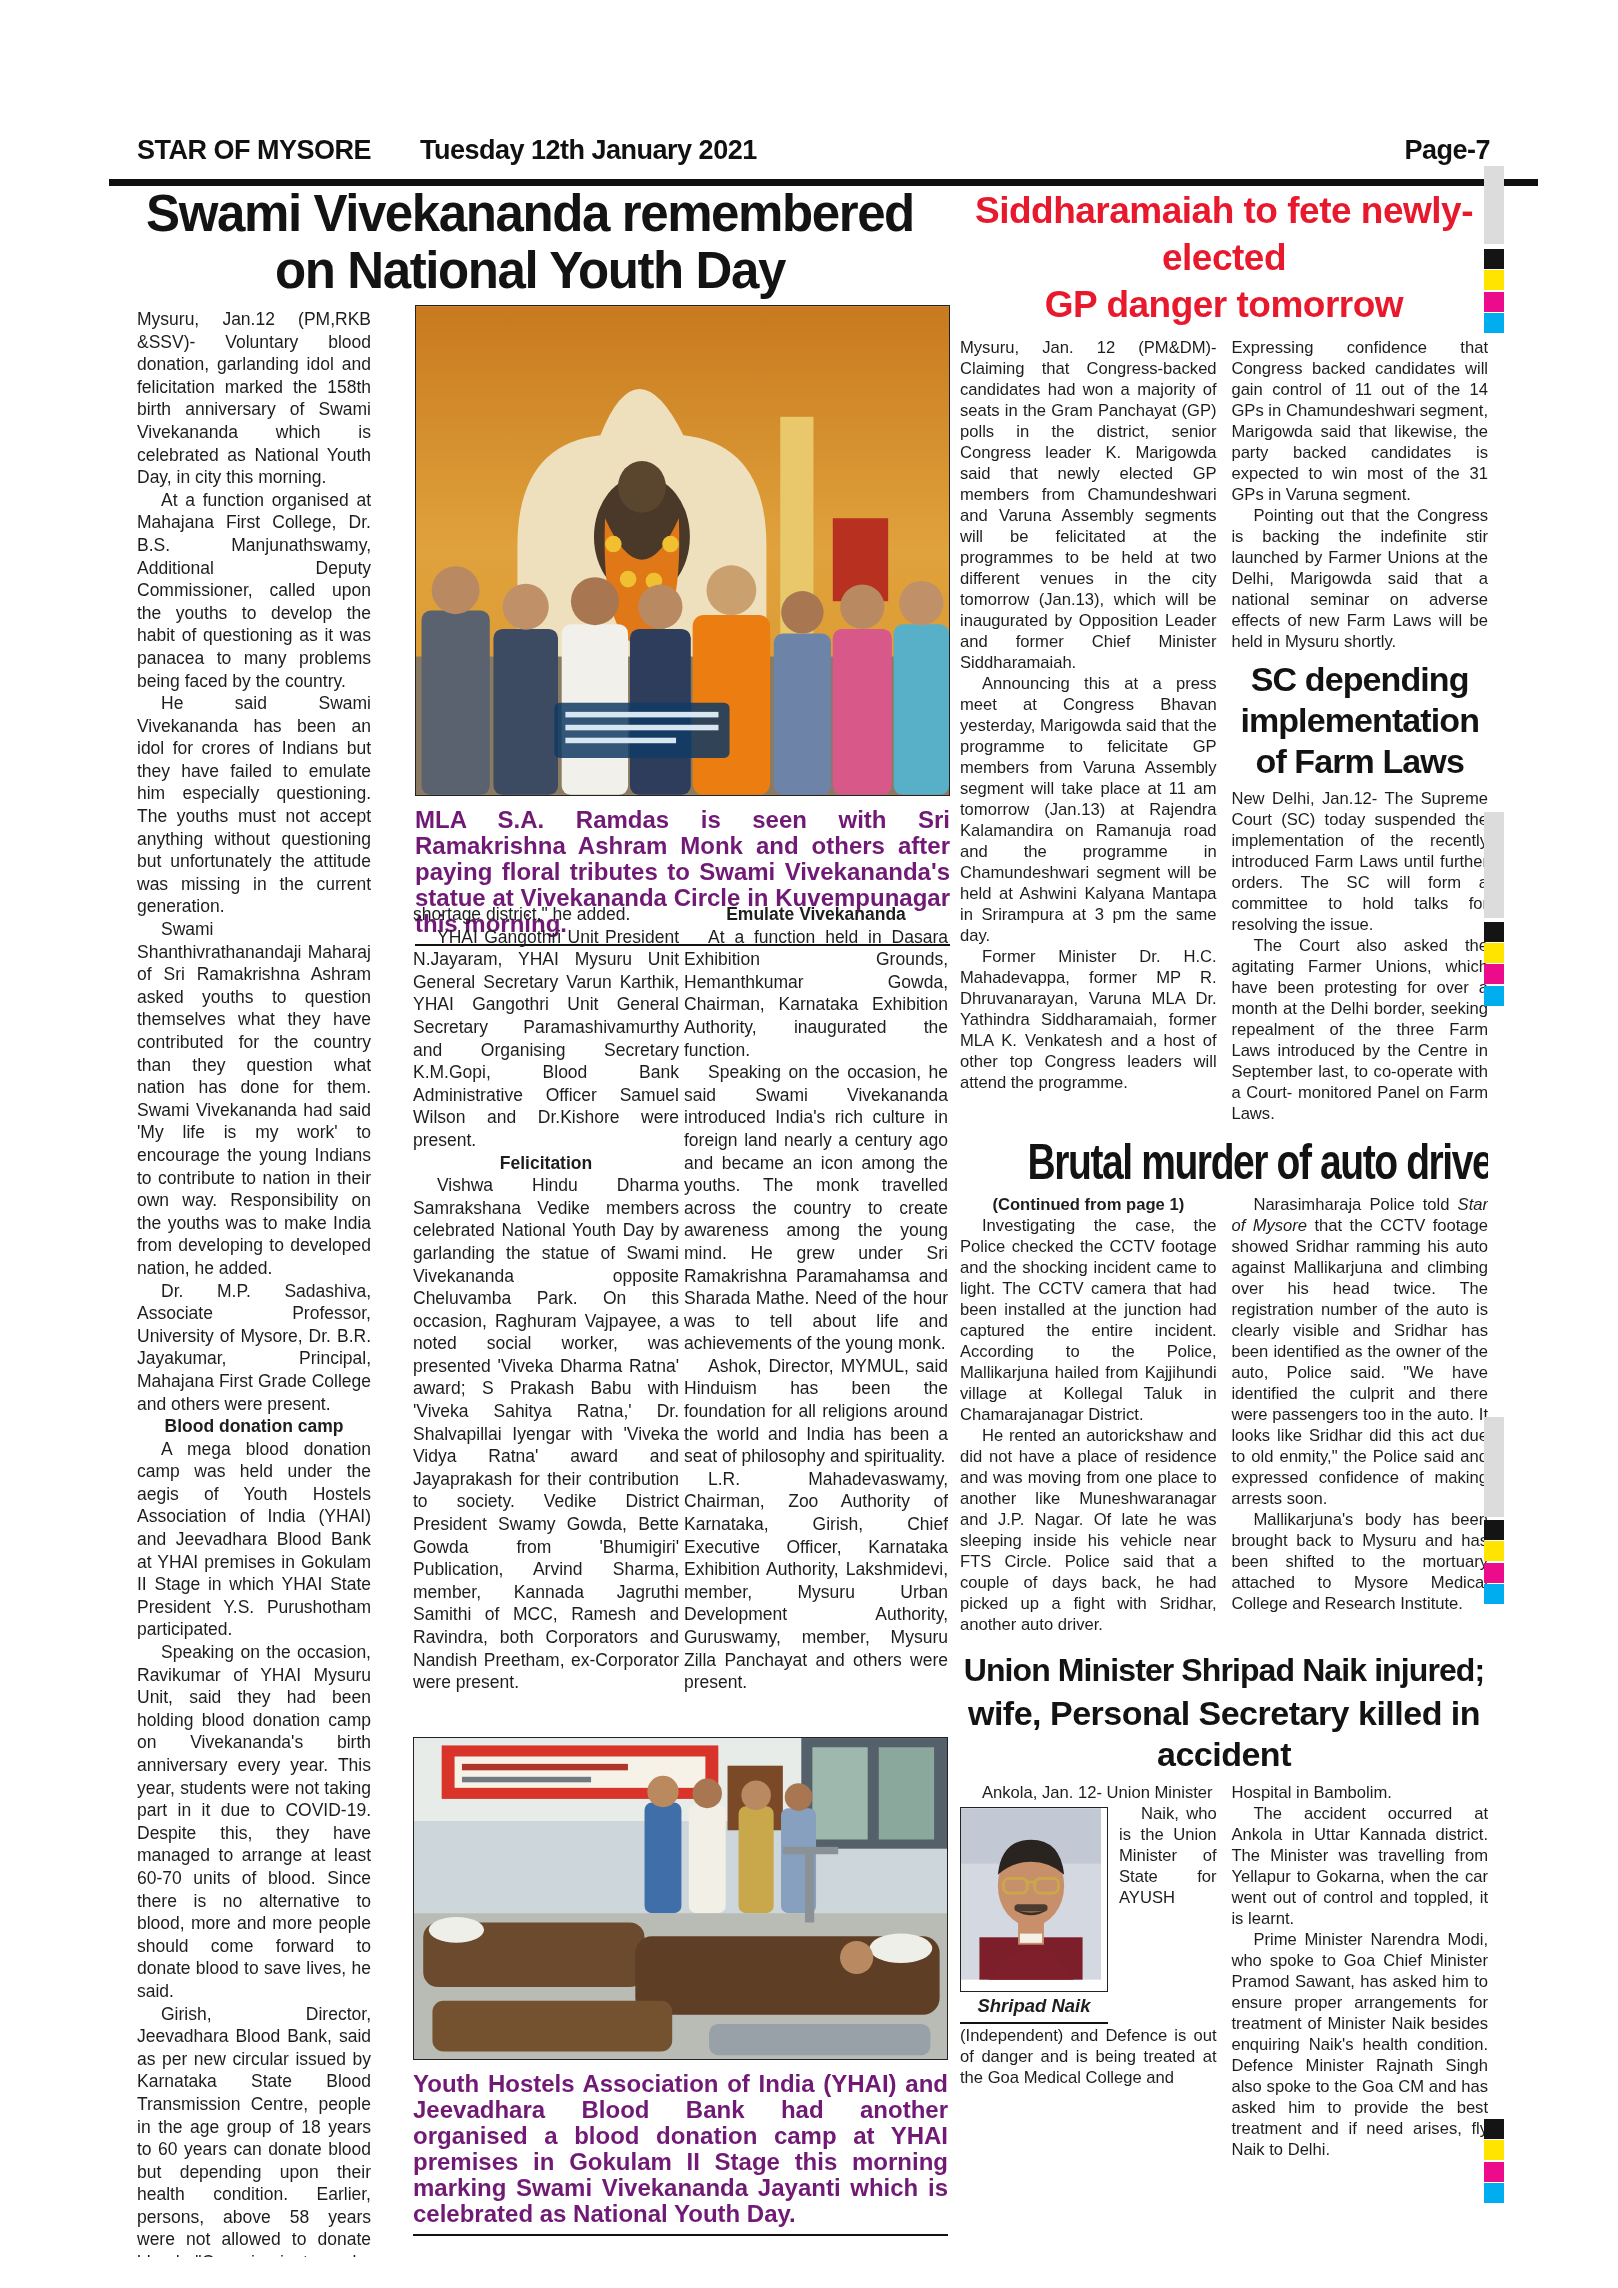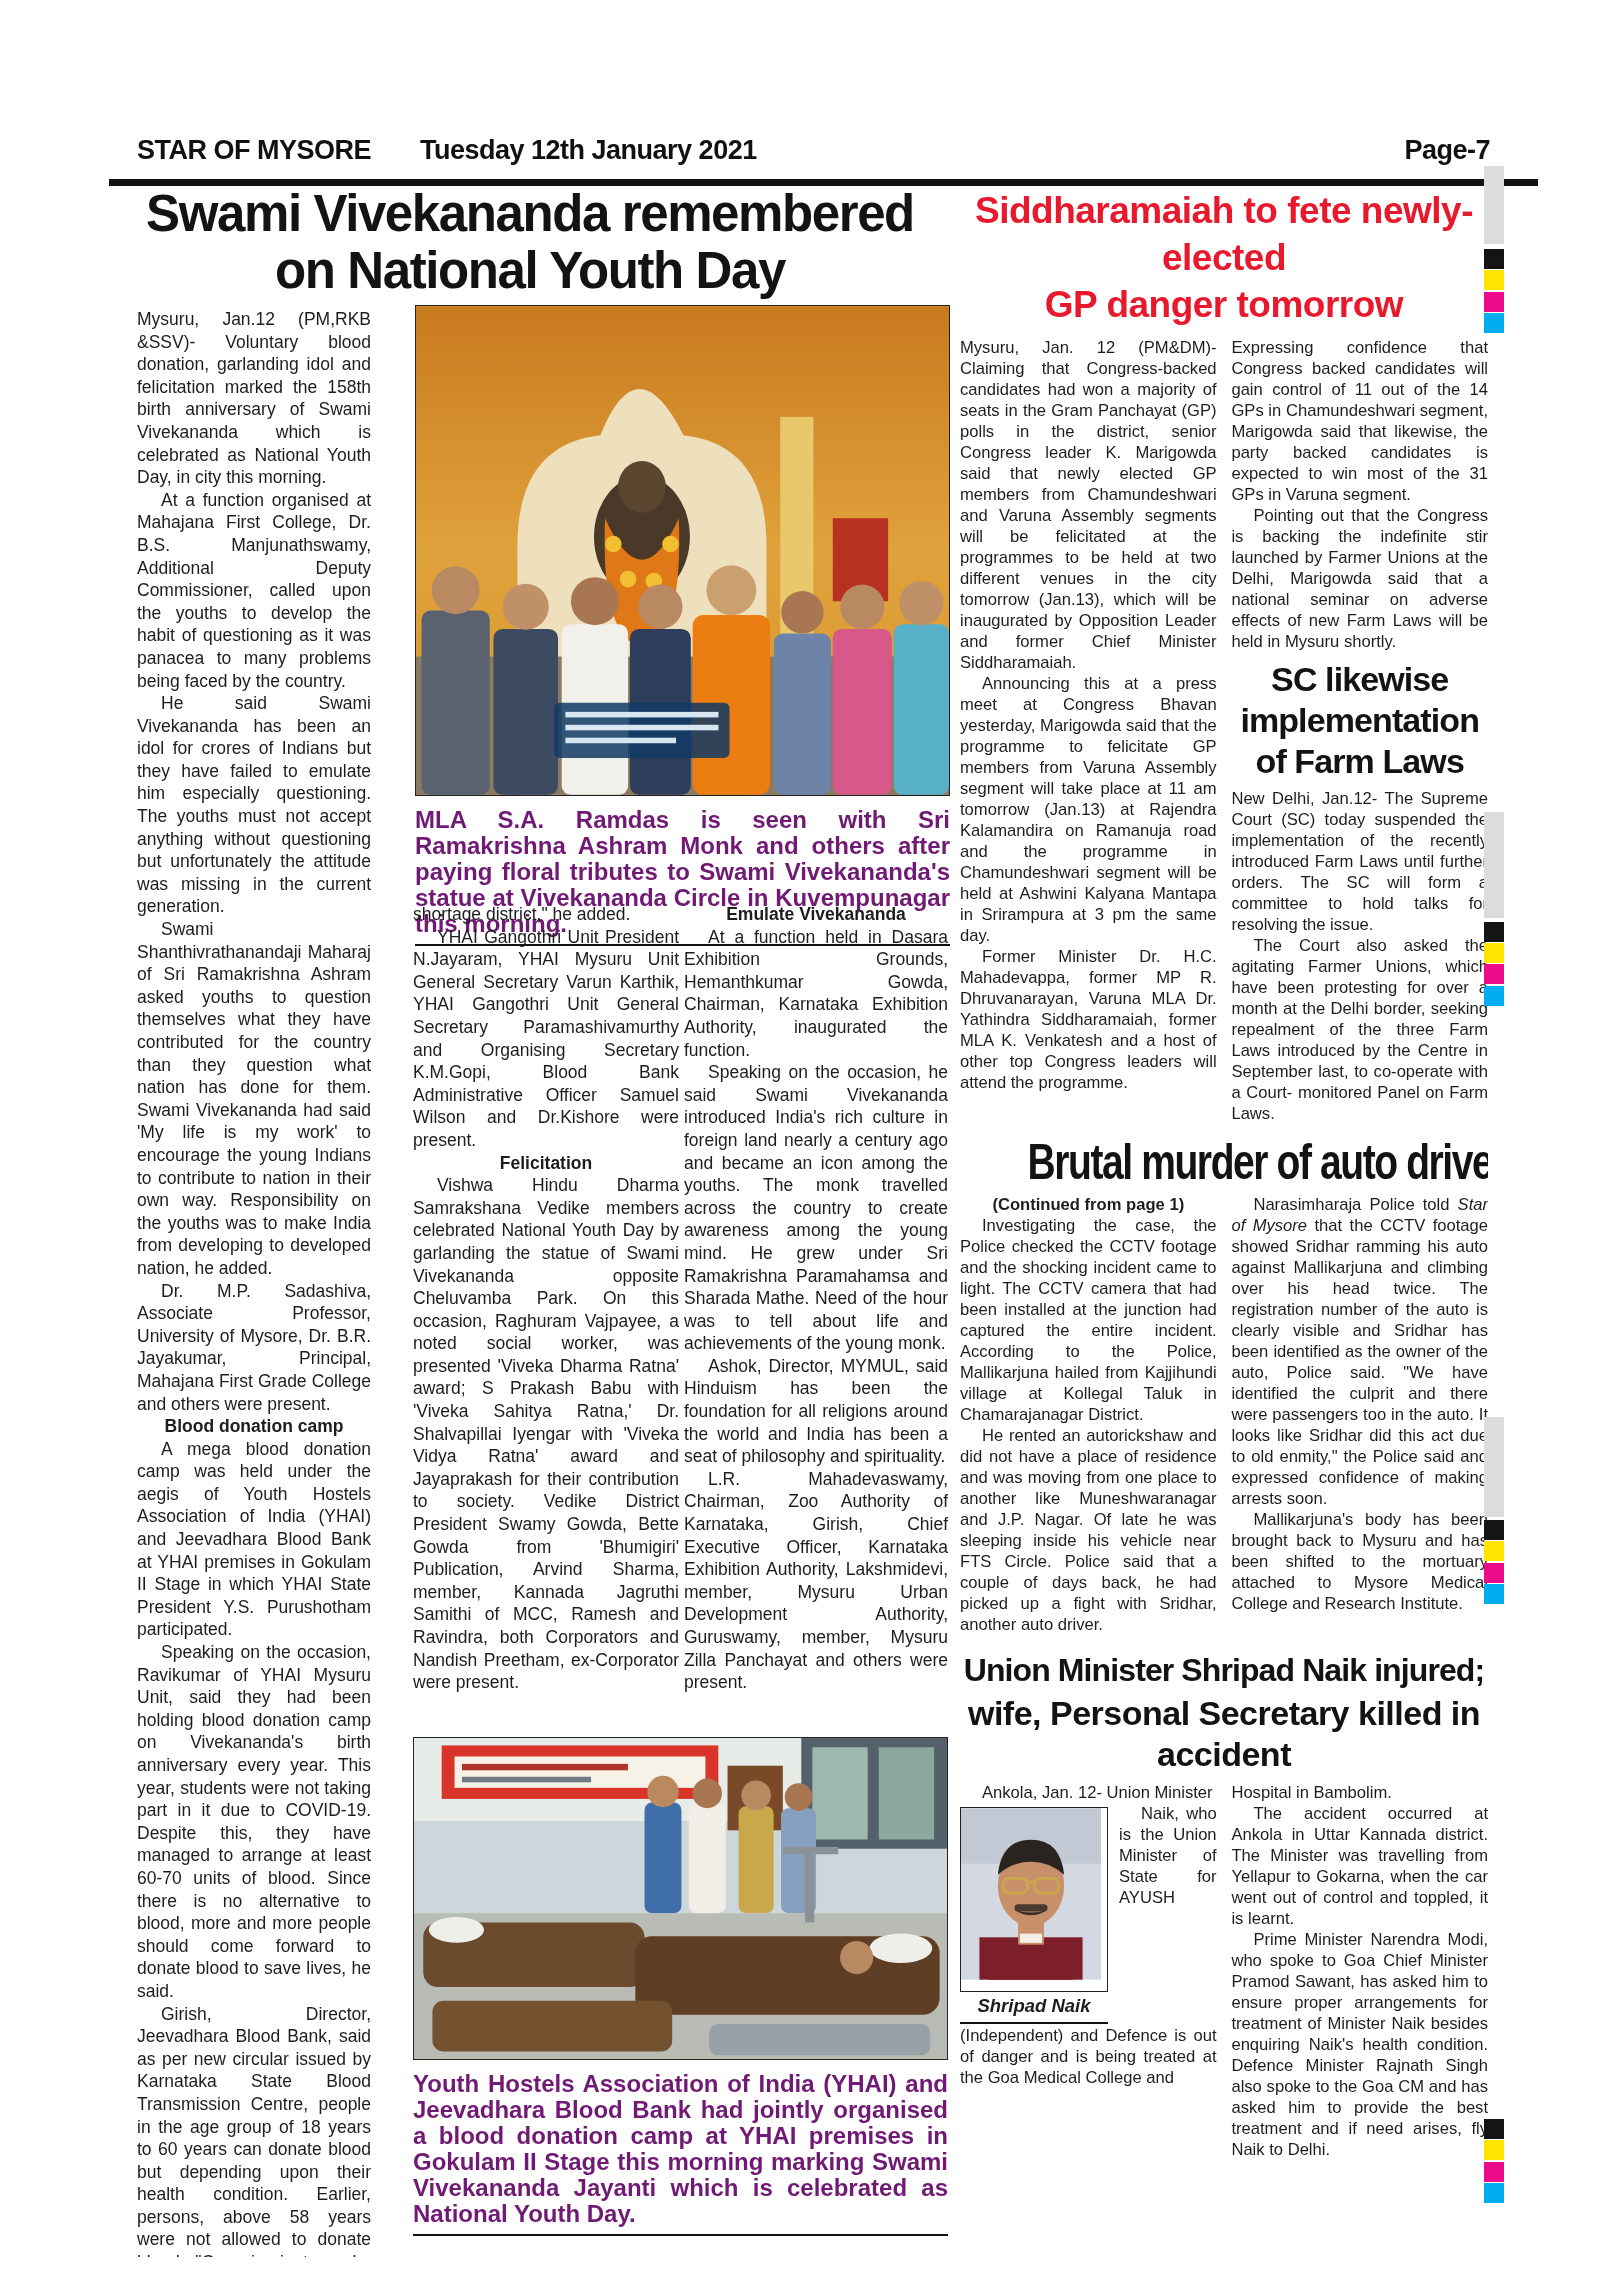--- a/index.html
+++ b/index.html
@@ -179,40 +179,40 @@
         <rect x="240" y="215" width="330" height="85" rx="18" fill="#5e3f26"></rect>
         <ellipse cx="528" cy="228" rx="34" ry="16" fill="#efefe9"></ellipse>
         <circle cx="480" cy="238" r="18" fill="#b98a62"></circle>
         <rect x="20" y="285" width="260" height="55" rx="12" fill="#74512f"></rect>
         <rect x="320" y="310" width="240" height="34" rx="10" fill="#98a0a8"></rect>
         <rect x="424" y="120" width="10" height="80" fill="#8a9298"></rect>
           <rect x="400" y="118" width="60" height="8" fill="#8a9298"></rect>
       </g>
     </svg>
   </div>
-  <div class="caption bottom-caption">Youth Hostels Association of India (YHAI) and Jeevadhara Blood Bank had jointly organised a blood donation camp at YHAI premises in Gokulam II Stage this morning marking Swami Vivekananda Jayanti which is celebrated as National Youth Day.</div>
+  <div class="caption bottom-caption">Youth Hostels Association of India (YHAI) and Jeevadhara Blood Bank had another organised a blood donation camp at YHAI premises in Gokulam II Stage this morning marking Swami Vivekananda Jayanti which is celebrated as National Youth Day.</div>
 
   <div class="right-region">
 
     <h2 class="gp-head">
       <span>Siddharamaiah to fete newly-elected</span><br>
       <span>GP danger tomorrow</span>
     </h2>
 
     <div class="two-col">
       <div class="rcol">
         <p class="noindent">Mysuru, Jan. 12 (PM&amp;DM)- Claiming that Congress-backed candidates had won a majority of seats in the Gram Panchayat (GP) polls in the district, senior Congress leader K. Marigowda said that newly elected GP members from Chamundeshwari and Varuna Assembly segments will be felicitated at the programmes to be held at two different venues in the city tomorrow (Jan.13), which will be inaugurated by Opposition Leader and former Chief Minister Siddharamaiah.</p>
         <p>Announcing this at a press meet at Congress Bhavan yesterday, Marigowda said that the programme to felicitate GP members from Varuna Assembly segment will take place at 11 am tomorrow (Jan.13) at Rajendra Kalamandira on Ramanuja road and the programme in Chamundeshwari segment will be held at Ashwini Kalyana Mantapa in Srirampura at 3 pm the same day.</p>
         <p>Former Minister Dr. H.C. Mahadevappa, former MP R. Dhruvanarayan, Varuna MLA Dr. Yathindra Siddharamaiah, former MLA K. Venkatesh and a host of other top Congress leaders will attend the programme.</p>
       </div>
       <div class="rcol">
         <p class="noindent">Expressing confidence that Congress backed candidates will gain control of 11 out of the 14 GPs in Chamundeshwari segment, Marigowda said that likewise, the party backed candidates is expected to win most of the 31 GPs in Varuna segment.</p>
         <p>Pointing out that the Congress is backing the indefinite stir launched by Farmer Unions at the Delhi, Marigowda said that a national seminar on adverse effects of new Farm Laws will be held in Mysuru shortly.</p>
         <h3 class="sc-head">
-          <span>SC likewise</span><br>
+          <span>SC depending</span><br>
           <span>implementation</span><br>
           <span>of Farm Laws</span>
         </h3>
         <p class="noindent">New Delhi, Jan.12- The Supreme Court (SC) today suspended the implementation of the recently introduced Farm Laws until further orders. The SC will form a committee to hold talks for resolving the issue.</p>
         <p>The Court also asked the agitating Farmer Unions, which have been protesting for over a month at the Delhi border, seeking repealment of the three Farm Laws introduced by the Centre in September last, to co-operate with a Court- monitored Panel on Farm Laws.</p>
       </div>
     </div>
 
     <h2 class="murder-head">
       <span>Brutal murder of auto driver</span>

